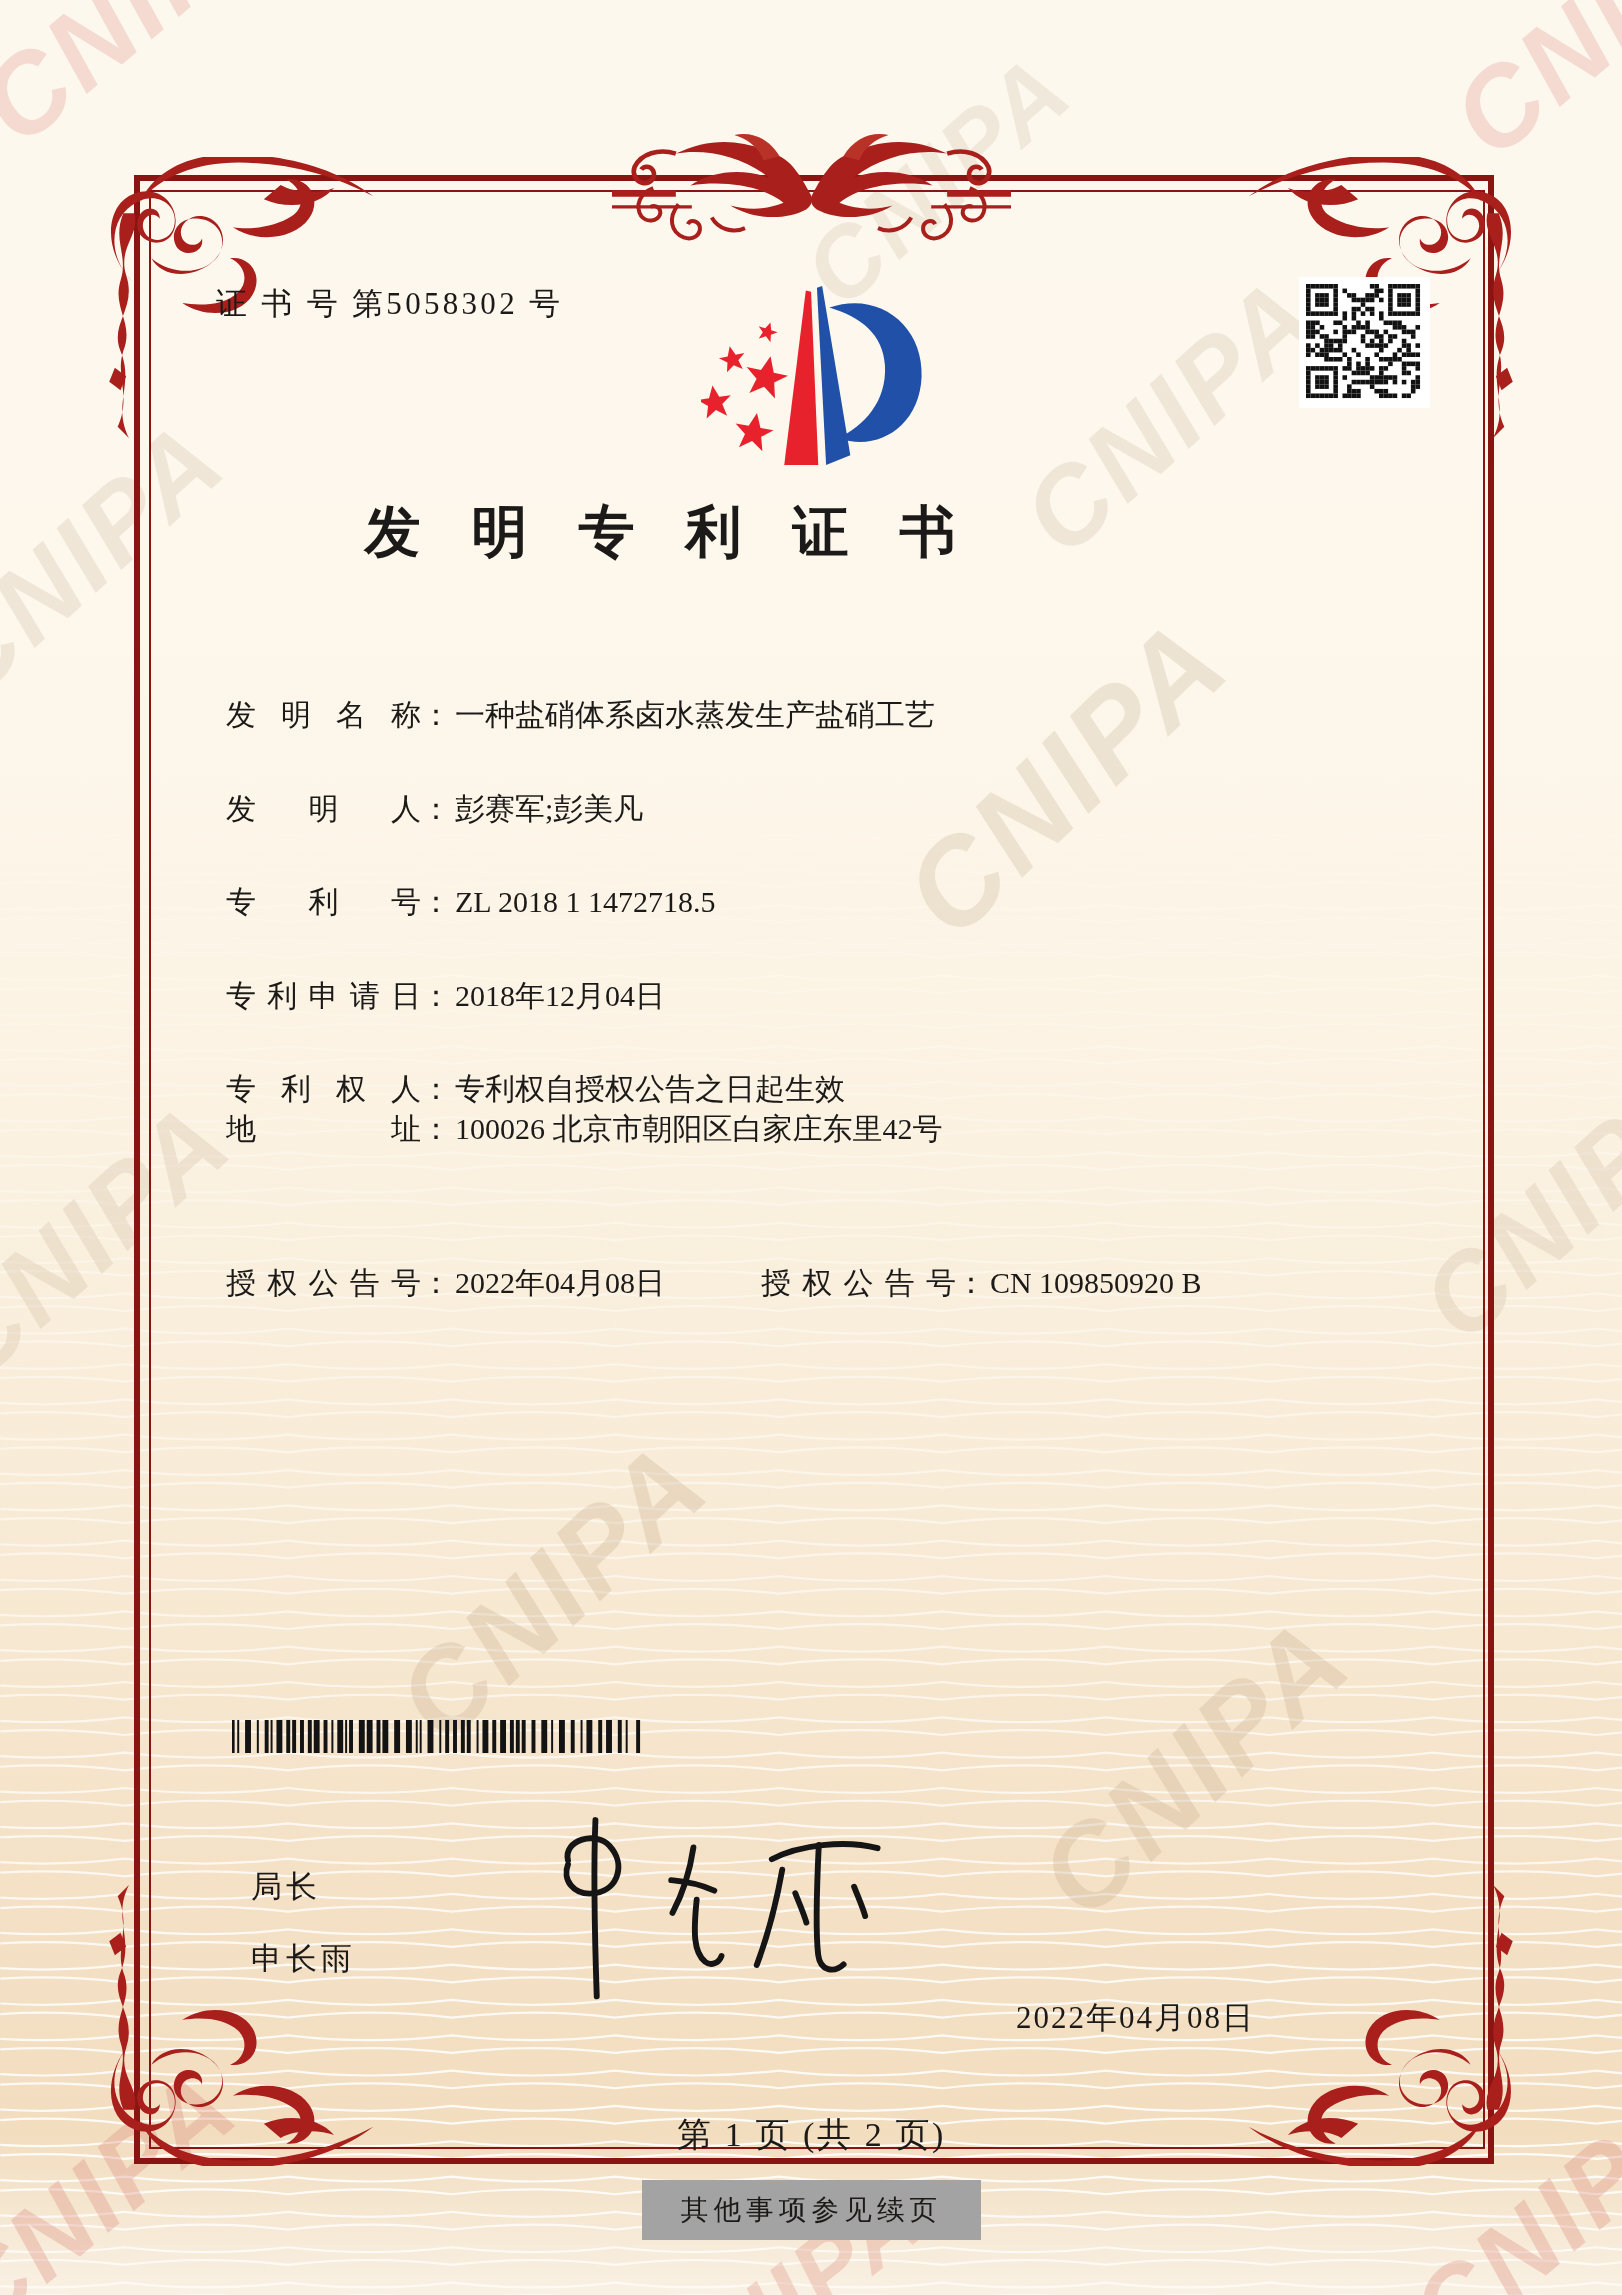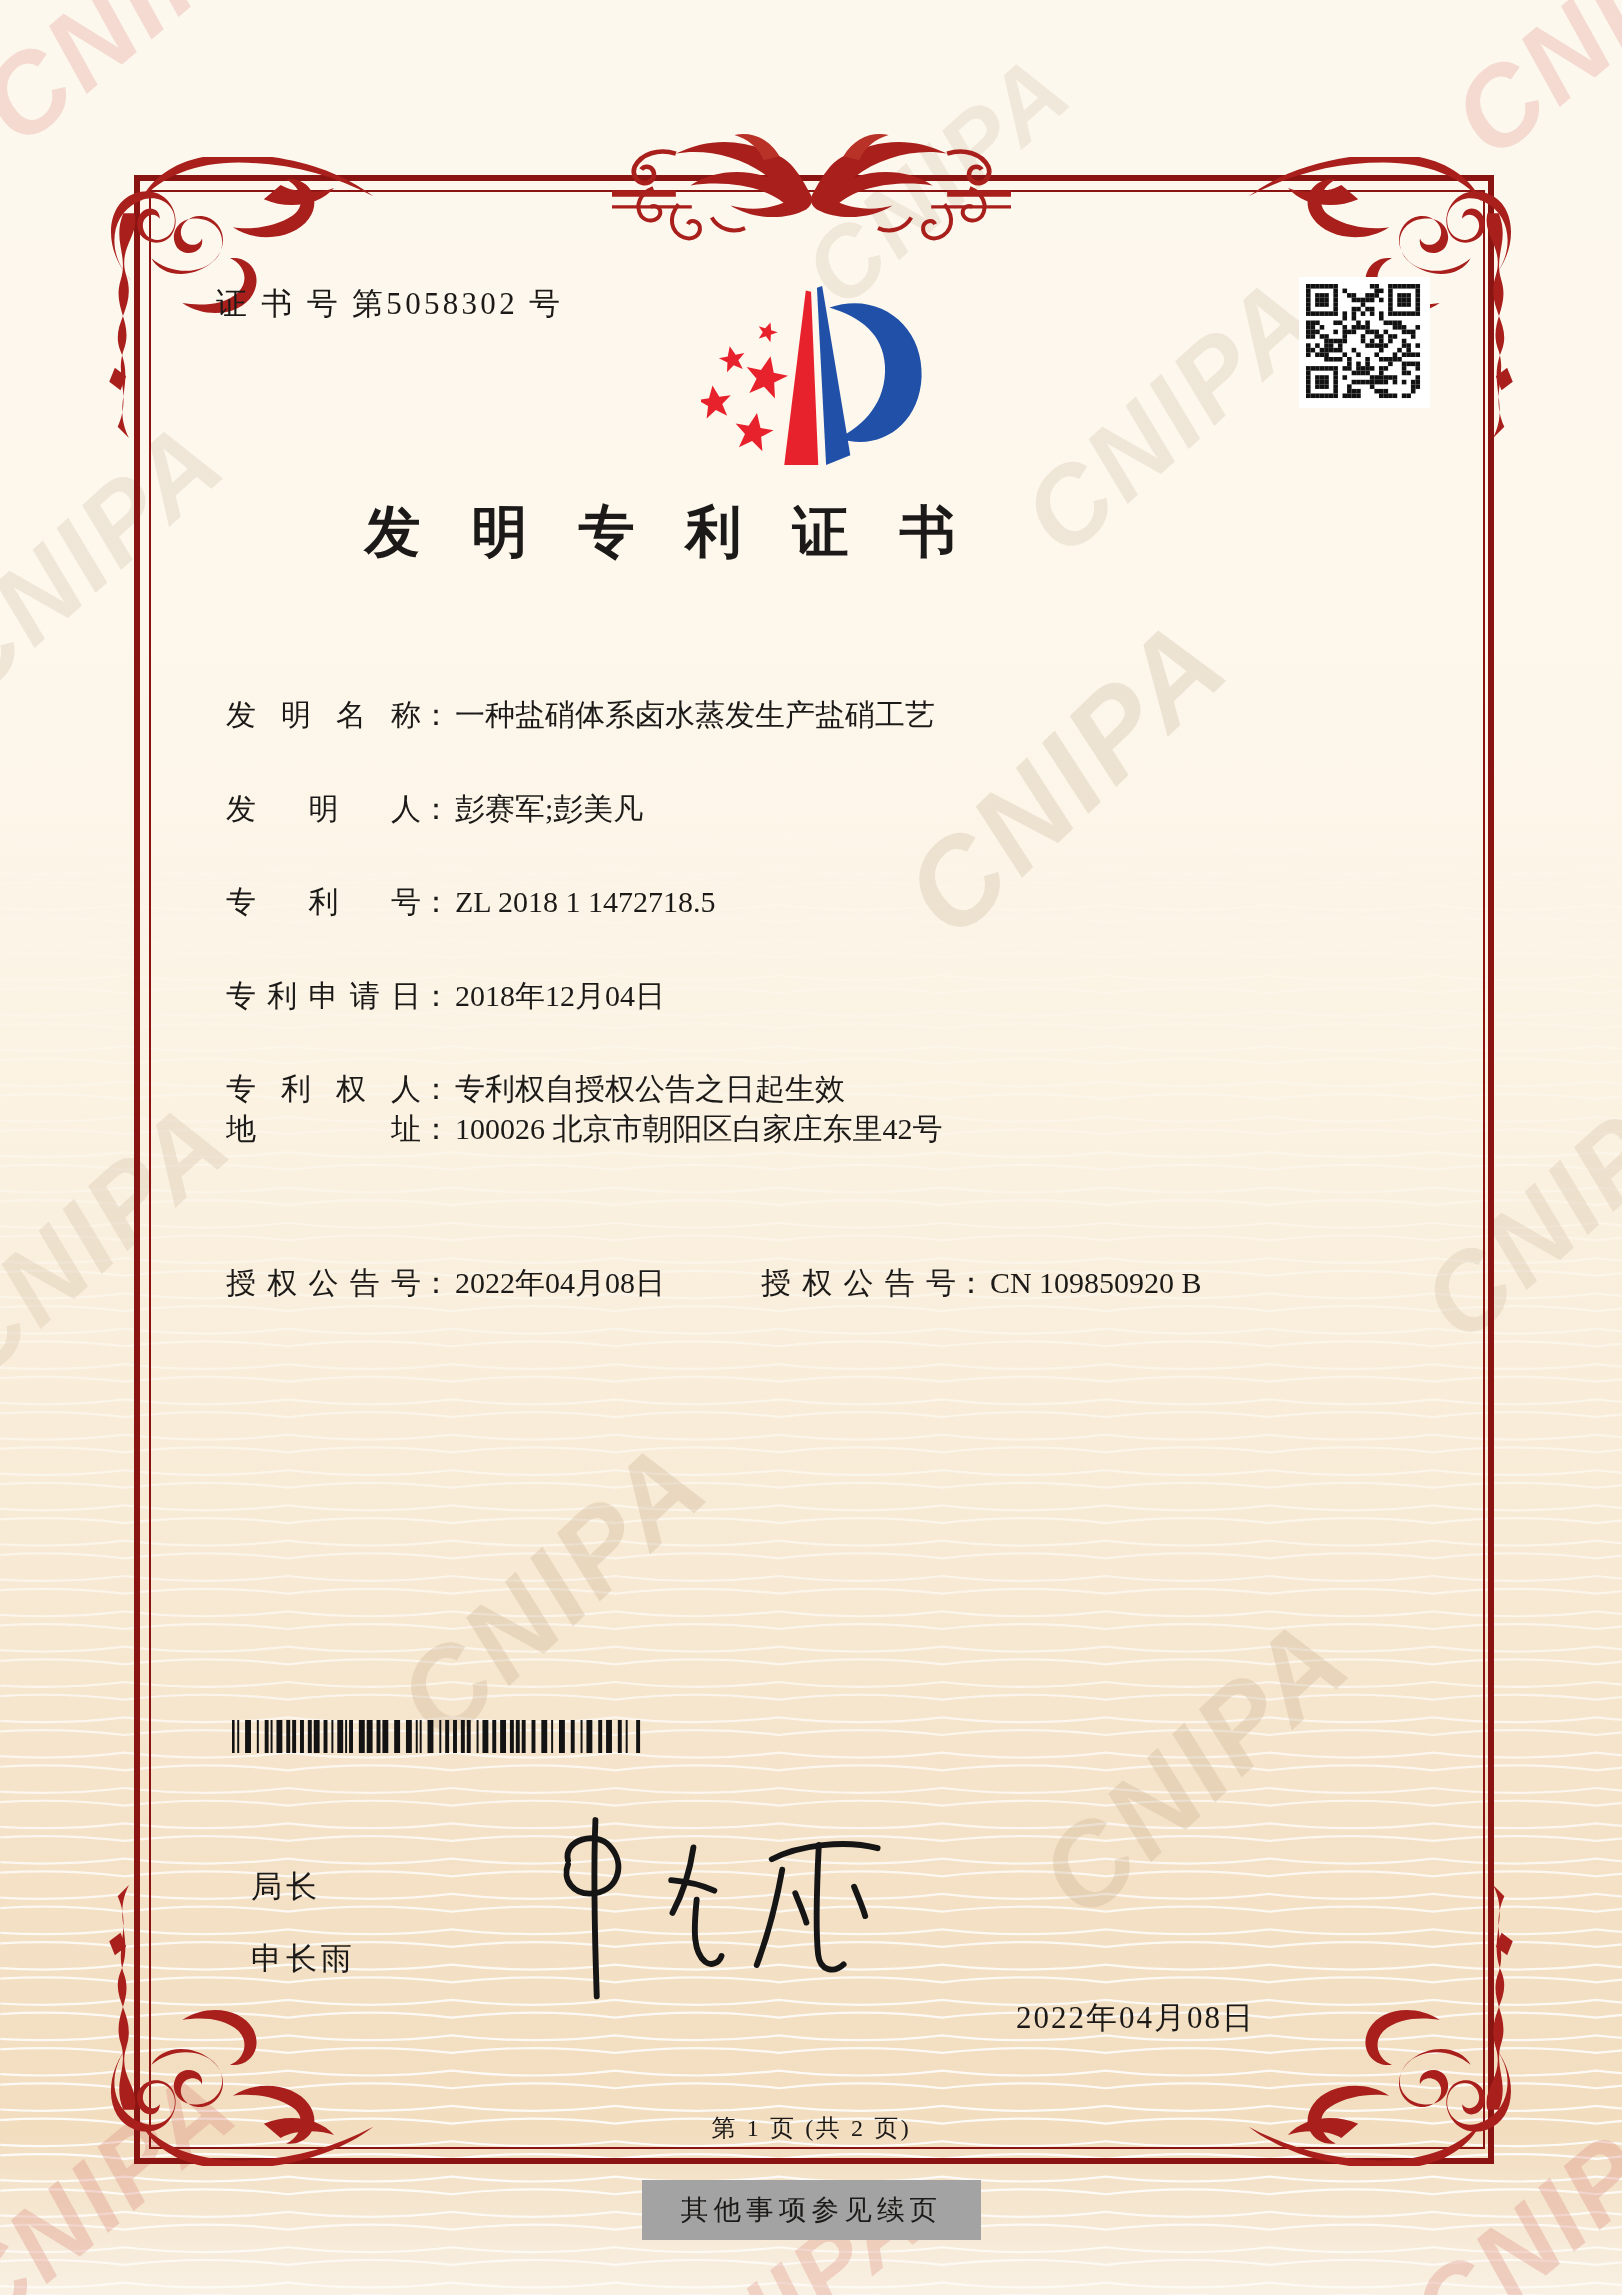--- a/index.html
+++ b/index.html
@@ -32,21 +32,21 @@
   
   .bodytext{left:226px;top:1379px;width:1171px;font-size:29.4px;line-height:65px;text-align:justify;}
   .bodytext p{margin:0;text-indent:59px;}
   
   .barcode{left:232px;top:1720px;width:412px;height:33px;}
   
   .signer{left:243px;font-size:31px;font-family:"Liberation Sans","DejaVu Sans",sans-serif;
           font-weight:500;letter-spacing:3.9px;margin-left:8px;}
   .sig{left:497px;top:1807px;width:432px;height:209px;}
   .issue-date{left:1016px;top:1997px;font-size:31px;letter-spacing:2px;}
-  .pageinfo{left:0;top:2112px;width:1623px;text-align:center;font-size:24px;letter-spacing:2.6px;}
+  .pageinfo{left:0;top:2112px;width:1623px;text-align:center;font-size:34px;letter-spacing:2.6px;}
   .footnote{left:0;top:2180px;width:1623px;text-align:center;}
   .footnote span{display:inline-block;background:#a3a3a3;padding:11.8px 39px;font-size:27.5px;letter-spacing:5.2px;}
   .orn{pointer-events:none;}
 </style>
 </head>
 <body>
 
 <div id="waves"><svg width="1623" height="2295" viewBox="0 0 2480 3508">
       <defs>
         <linearGradient id="wg" x1="0" y1="0" x2="0" y2="1">

